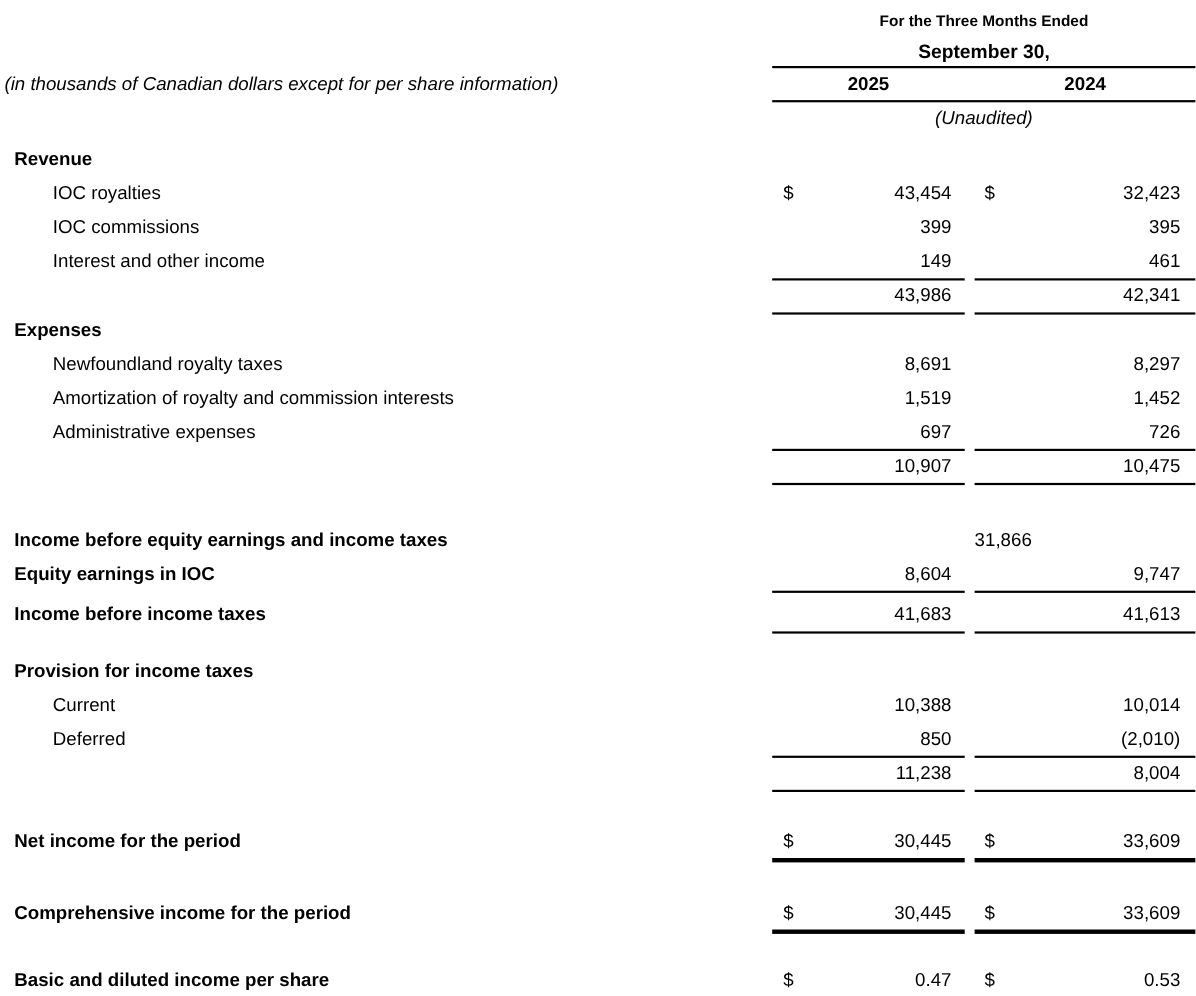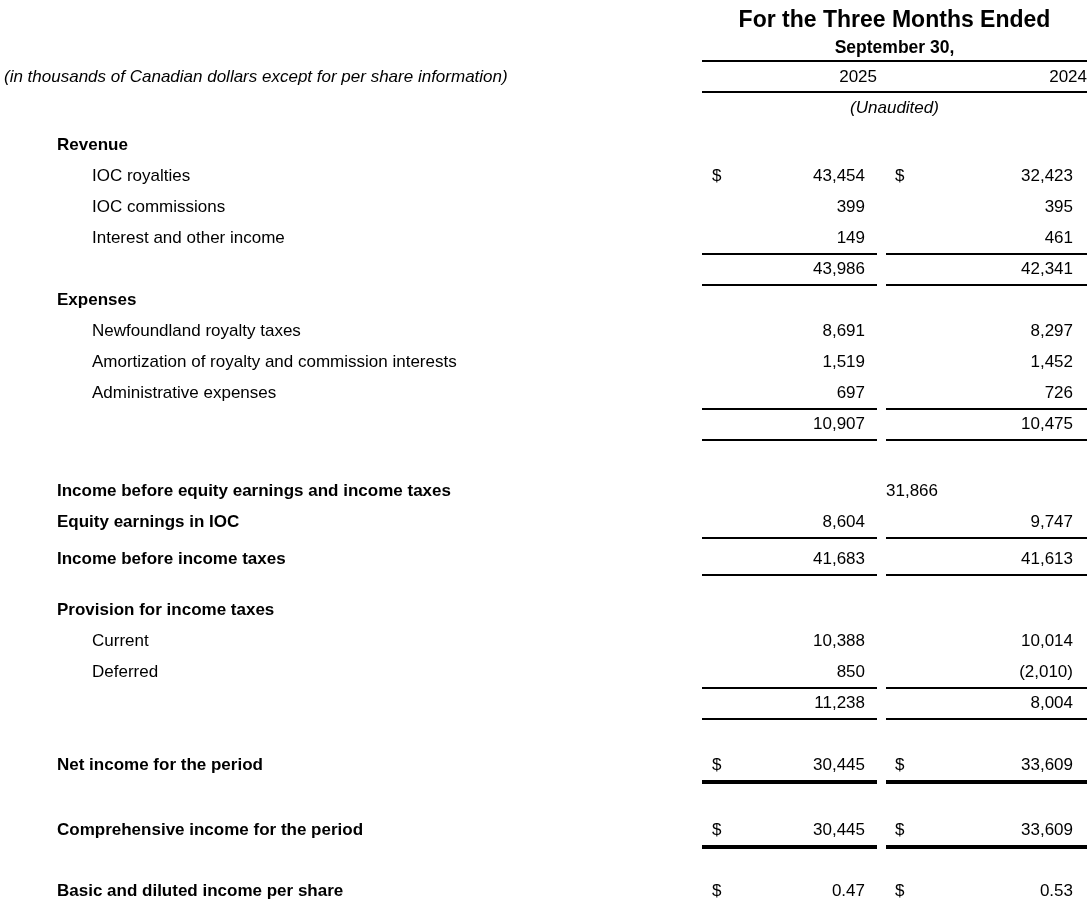--- a/index.html
+++ b/index.html
@@ -8,30 +8,30 @@
     width:1087px; height:905px;
     background:#ffffff; color:#000000;
     font-family:"Liberation Sans","DejaVu Sans",sans-serif;
     font-size:17px;
     padding-top:4px;
     overflow:hidden;
   }
   
   .hrow { display:grid; grid-template-columns:1fr 385px; }
   .hcell { text-align:center; white-space:nowrap; }
-  .h1 { line-height:30px; font-weight:bold; font-size:23px; }
+  .h1 { line-height:30px; font-weight:bold; font-size:14px; }
   .h2 { line-height:26px; font-weight:bold; font-size:17.5px;text-align:center; }
   .hline { border-bottom:2px solid #000; }
   
   .years { display:grid; grid-template-columns:175px 9px 201px; border-bottom:2px solid #000; }
-  .yc { text-align:right; font-weight:normal; line-height:29px; }
+  .yc { text-align:center; font-weight:bold; line-height:29px; }
   .unaud { line-height:30px; font-style:italic; }
   .note { padding-left:4px; font-style:italic; line-height:29px; white-space:nowrap; }
   
-  .row { display:grid; grid-template-columns:1fr 175px 9px 201px; height:31px;margin-left:44px; }
+  .row { display:grid; grid-template-columns:1fr 175px 9px 201px; height:31px; }
   .row > div { line-height:31px; }
   .label { padding-left:13px; white-space:nowrap; }
   .ind { padding-left:48px; }
   .b { font-weight:bold; }
   .num { text-align:right; padding-right:12px; padding-left:10px; white-space:nowrap; }
   .numb { padding-right:14px; padding-left:9px; }
   .cur { float:left; }
   .u  { border-bottom:2px solid #000; }
   .ut { border-bottom:4px solid #000; }
   .sp6  { height:6px; }  .sp20 { height:20px; }

